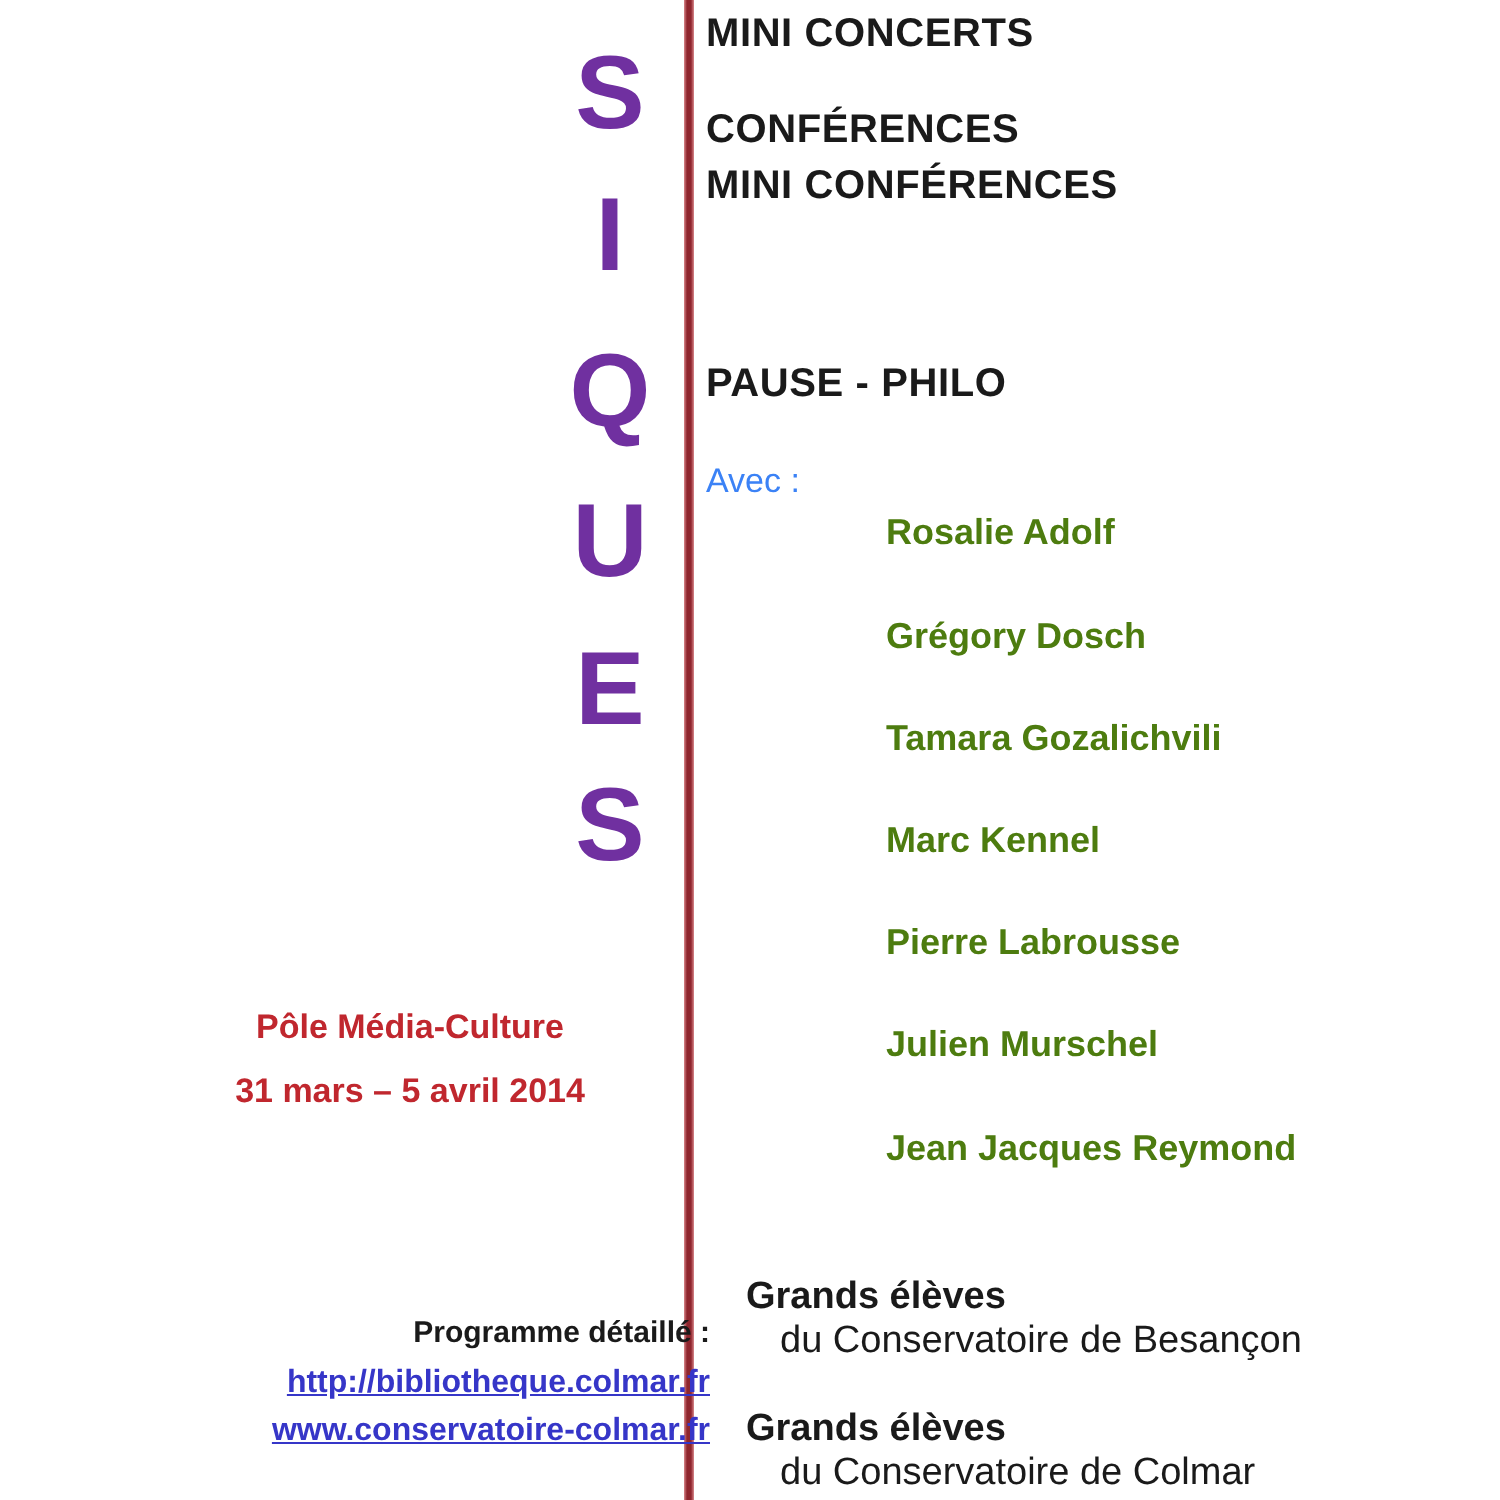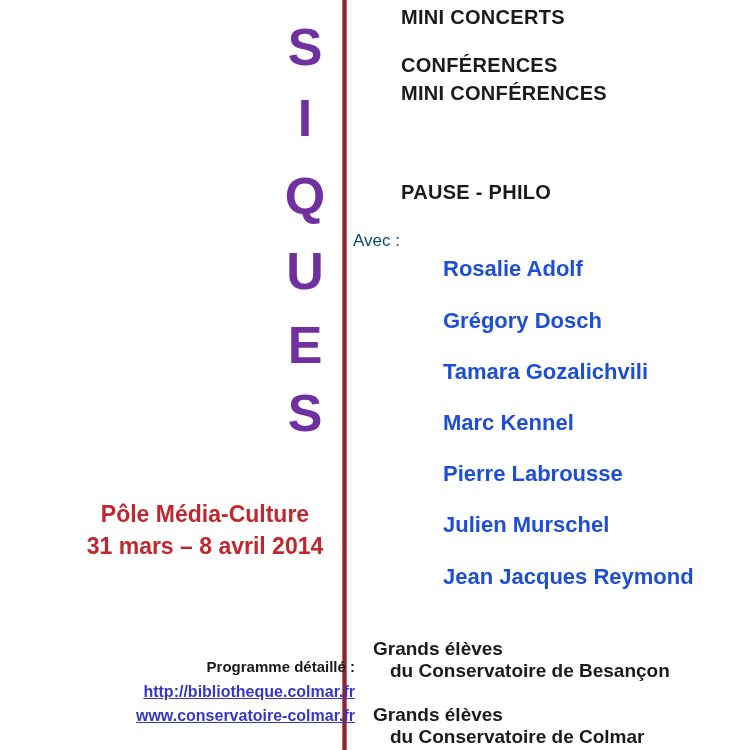--- a/index.html
+++ b/index.html
@@ -39,61 +39,60 @@
   }
 
   
   .event-label {
     left: 353px;
     font-size: 20px;
     font-weight: bold;
     color: #1a1a1a;
     white-space: nowrap;
     letter-spacing: 0.3px;
-    margin-left: 48px;
   }
 
   .avec {
     left: 353px;
     top: 231px;
     font-size: 17px;
-    color: #0c4a6e;
+    color: #3b82f6;
   }
 
   .performer {
     left: 443px;
-    font-size: 22px;
+    font-size: 18px;
     font-weight: bold;
-    color: #1d4ed8;
+    color: #4d7c0f;
     white-space: nowrap;
   }
 
   .group-line1 {
     left: 373px;
     font-size: 19px;
     font-weight: bold;
     color: #1a1a1a;
     white-space: nowrap;
   }
   .group-line2 {
     left: 390px;
     font-size: 19px;
-    font-weight: bold;
+    font-weight: normal;
     color: #1a1a1a;
     white-space: nowrap;
   }
 
   
   .venue {
     left: 55px;
     top: 498px;
     width: 300px;
     text-align: center;
     color: #C0272E;
-    font-size: 23px;
+    font-size: 17px;
     font-weight: bold;
     line-height: 32px;
   }
 
   
   .programme {
     left: 55px;
     top: 658px;
     width: 300px;
     text-align: right;
@@ -142,21 +141,21 @@
   <div class="abs performer" style="top:512px">Julien Murschel</div>
   <div class="abs performer" style="top:564px">Jean Jacques Reymond</div>
 
   <div class="abs group-line1" style="top:638px">Grands élèves</div>
   <div class="abs group-line2" style="top:660px">du Conservatoire de Besançon</div>
   <div class="abs group-line1" style="top:704px">Grands élèves</div>
   <div class="abs group-line2" style="top:726px">du Conservatoire de Colmar</div>
 
   <div class="abs venue">
     <div>Pôle Média-Culture</div>
-    <div>31 mars – 8 avril 2014</div>
+    <div>31 mars – 5 avril 2014</div>
   </div>
 
   <div class="abs programme">
     <div class="programme-title">Programme détaillé :</div>
     <div class="programme-link">
       <a href="#">http://bibliotheque.colmar.fr</a>
     </div>
     <div class="programme-link">
       <a href="#">www.conservatoire-colmar.fr</a>
     </div>

